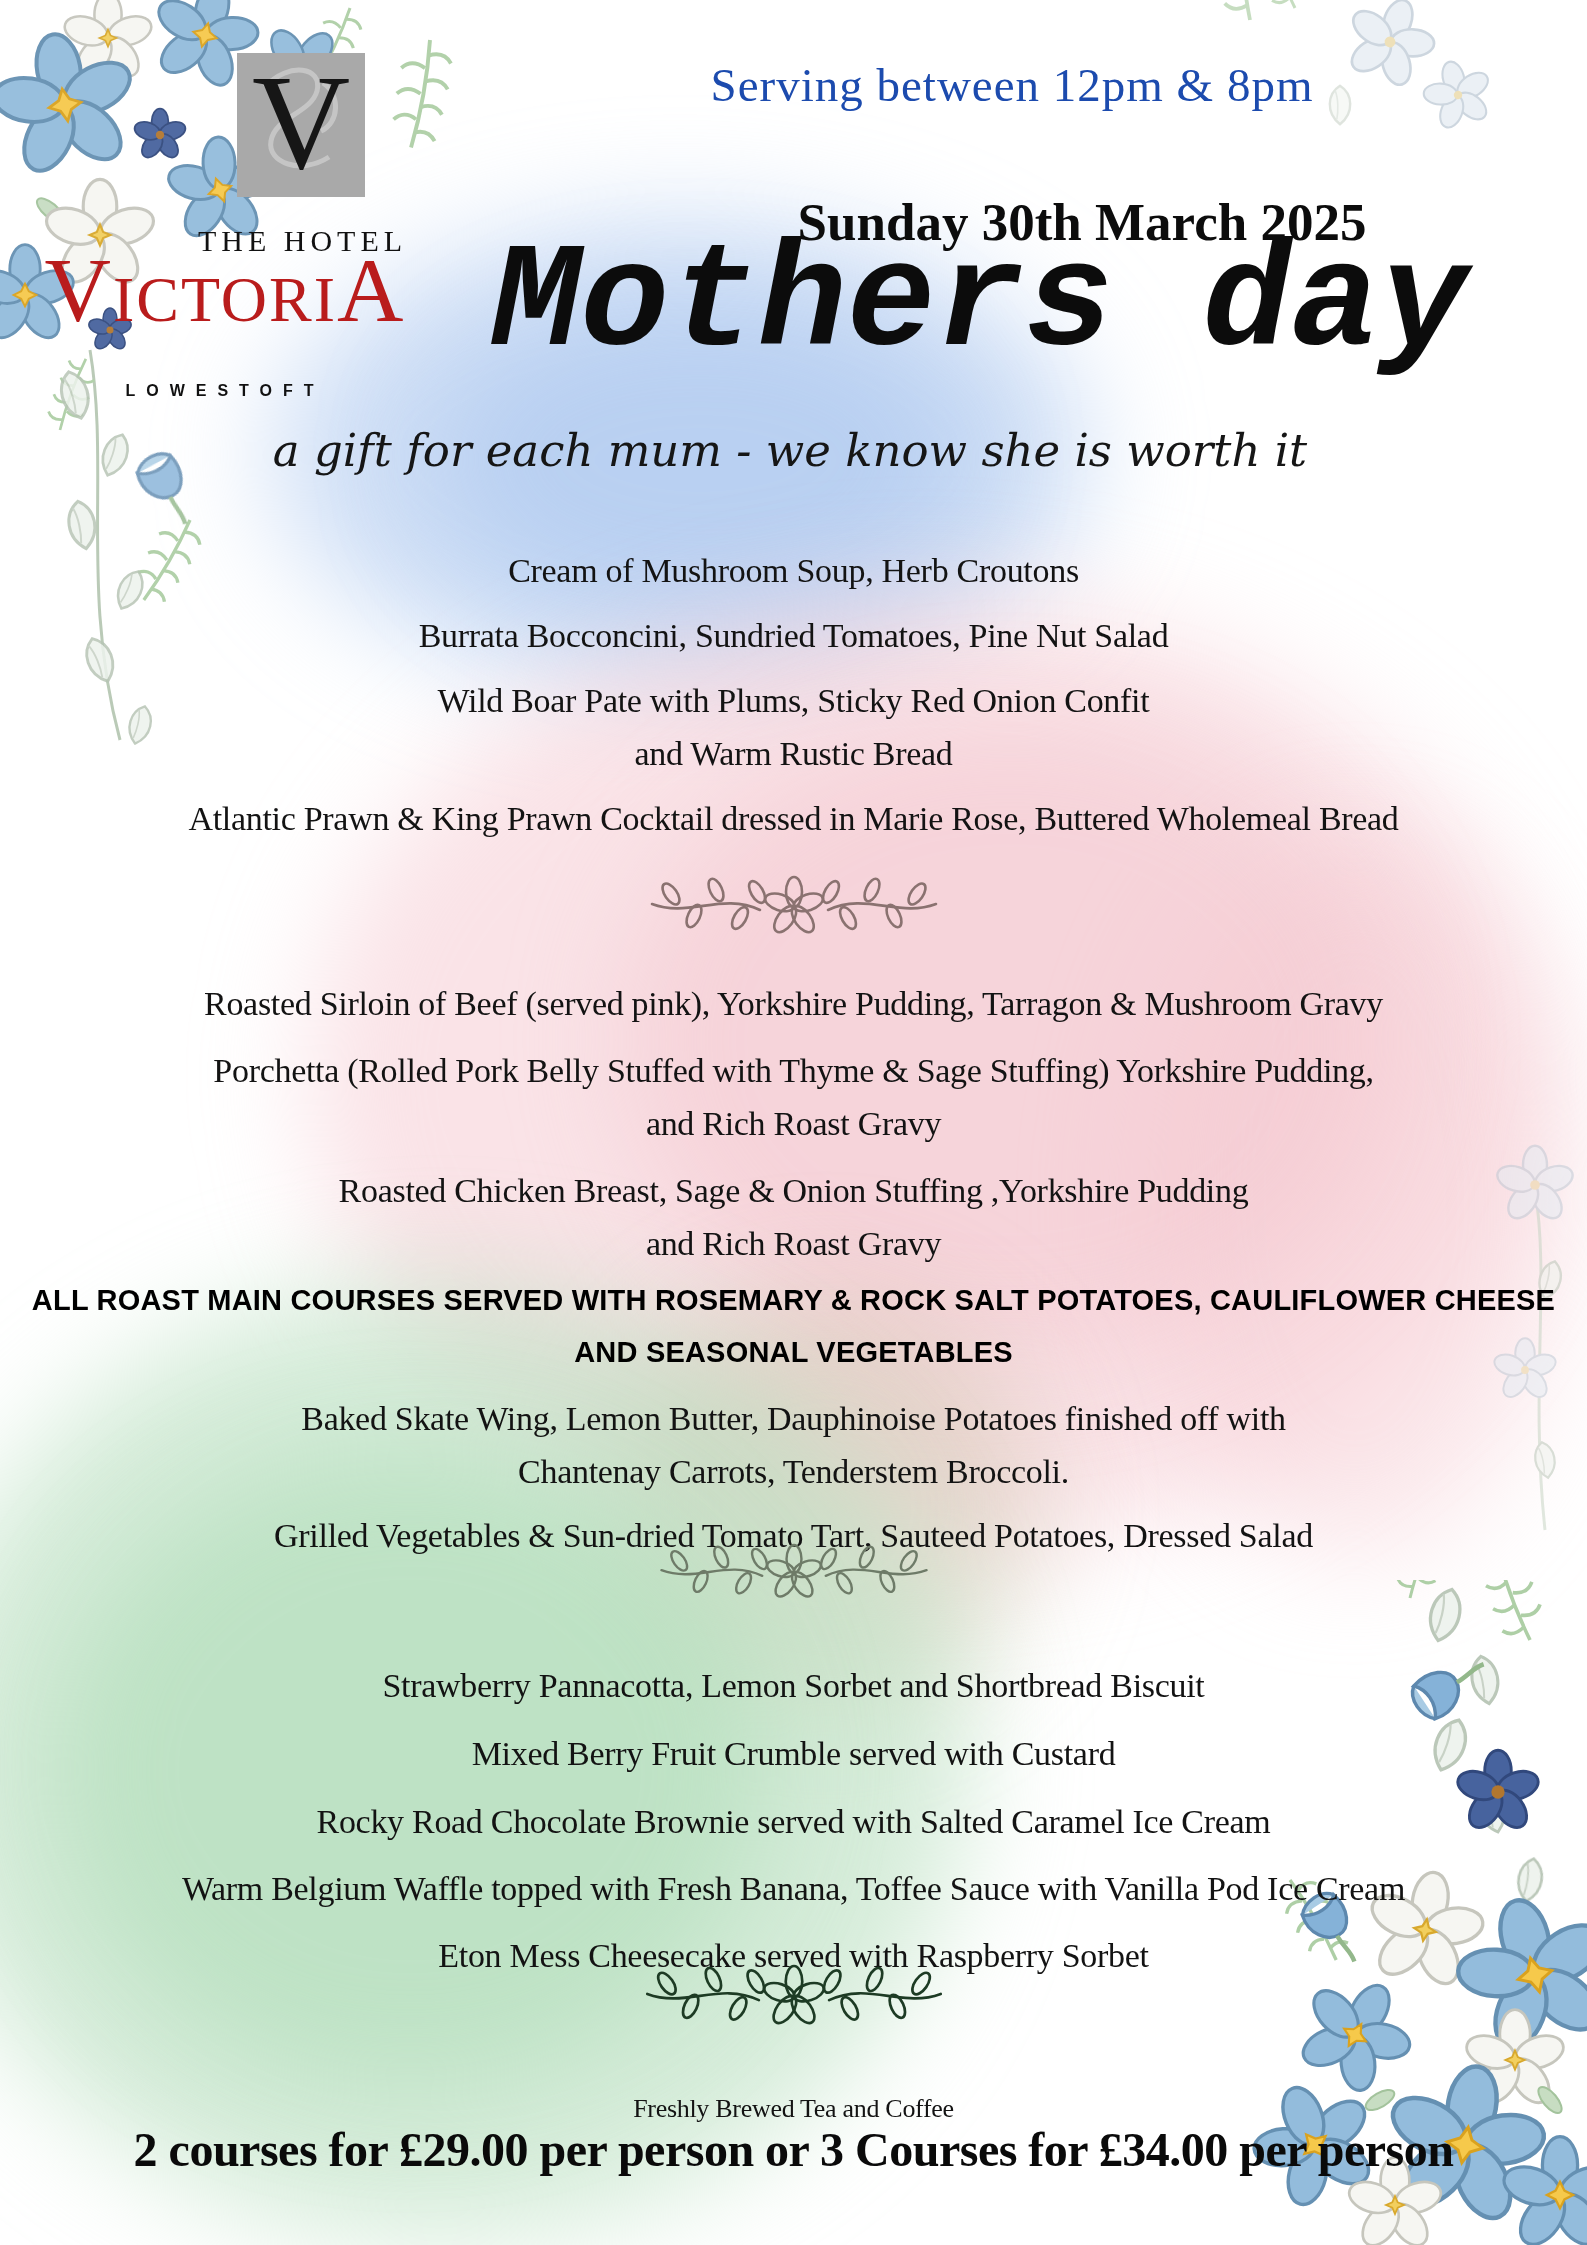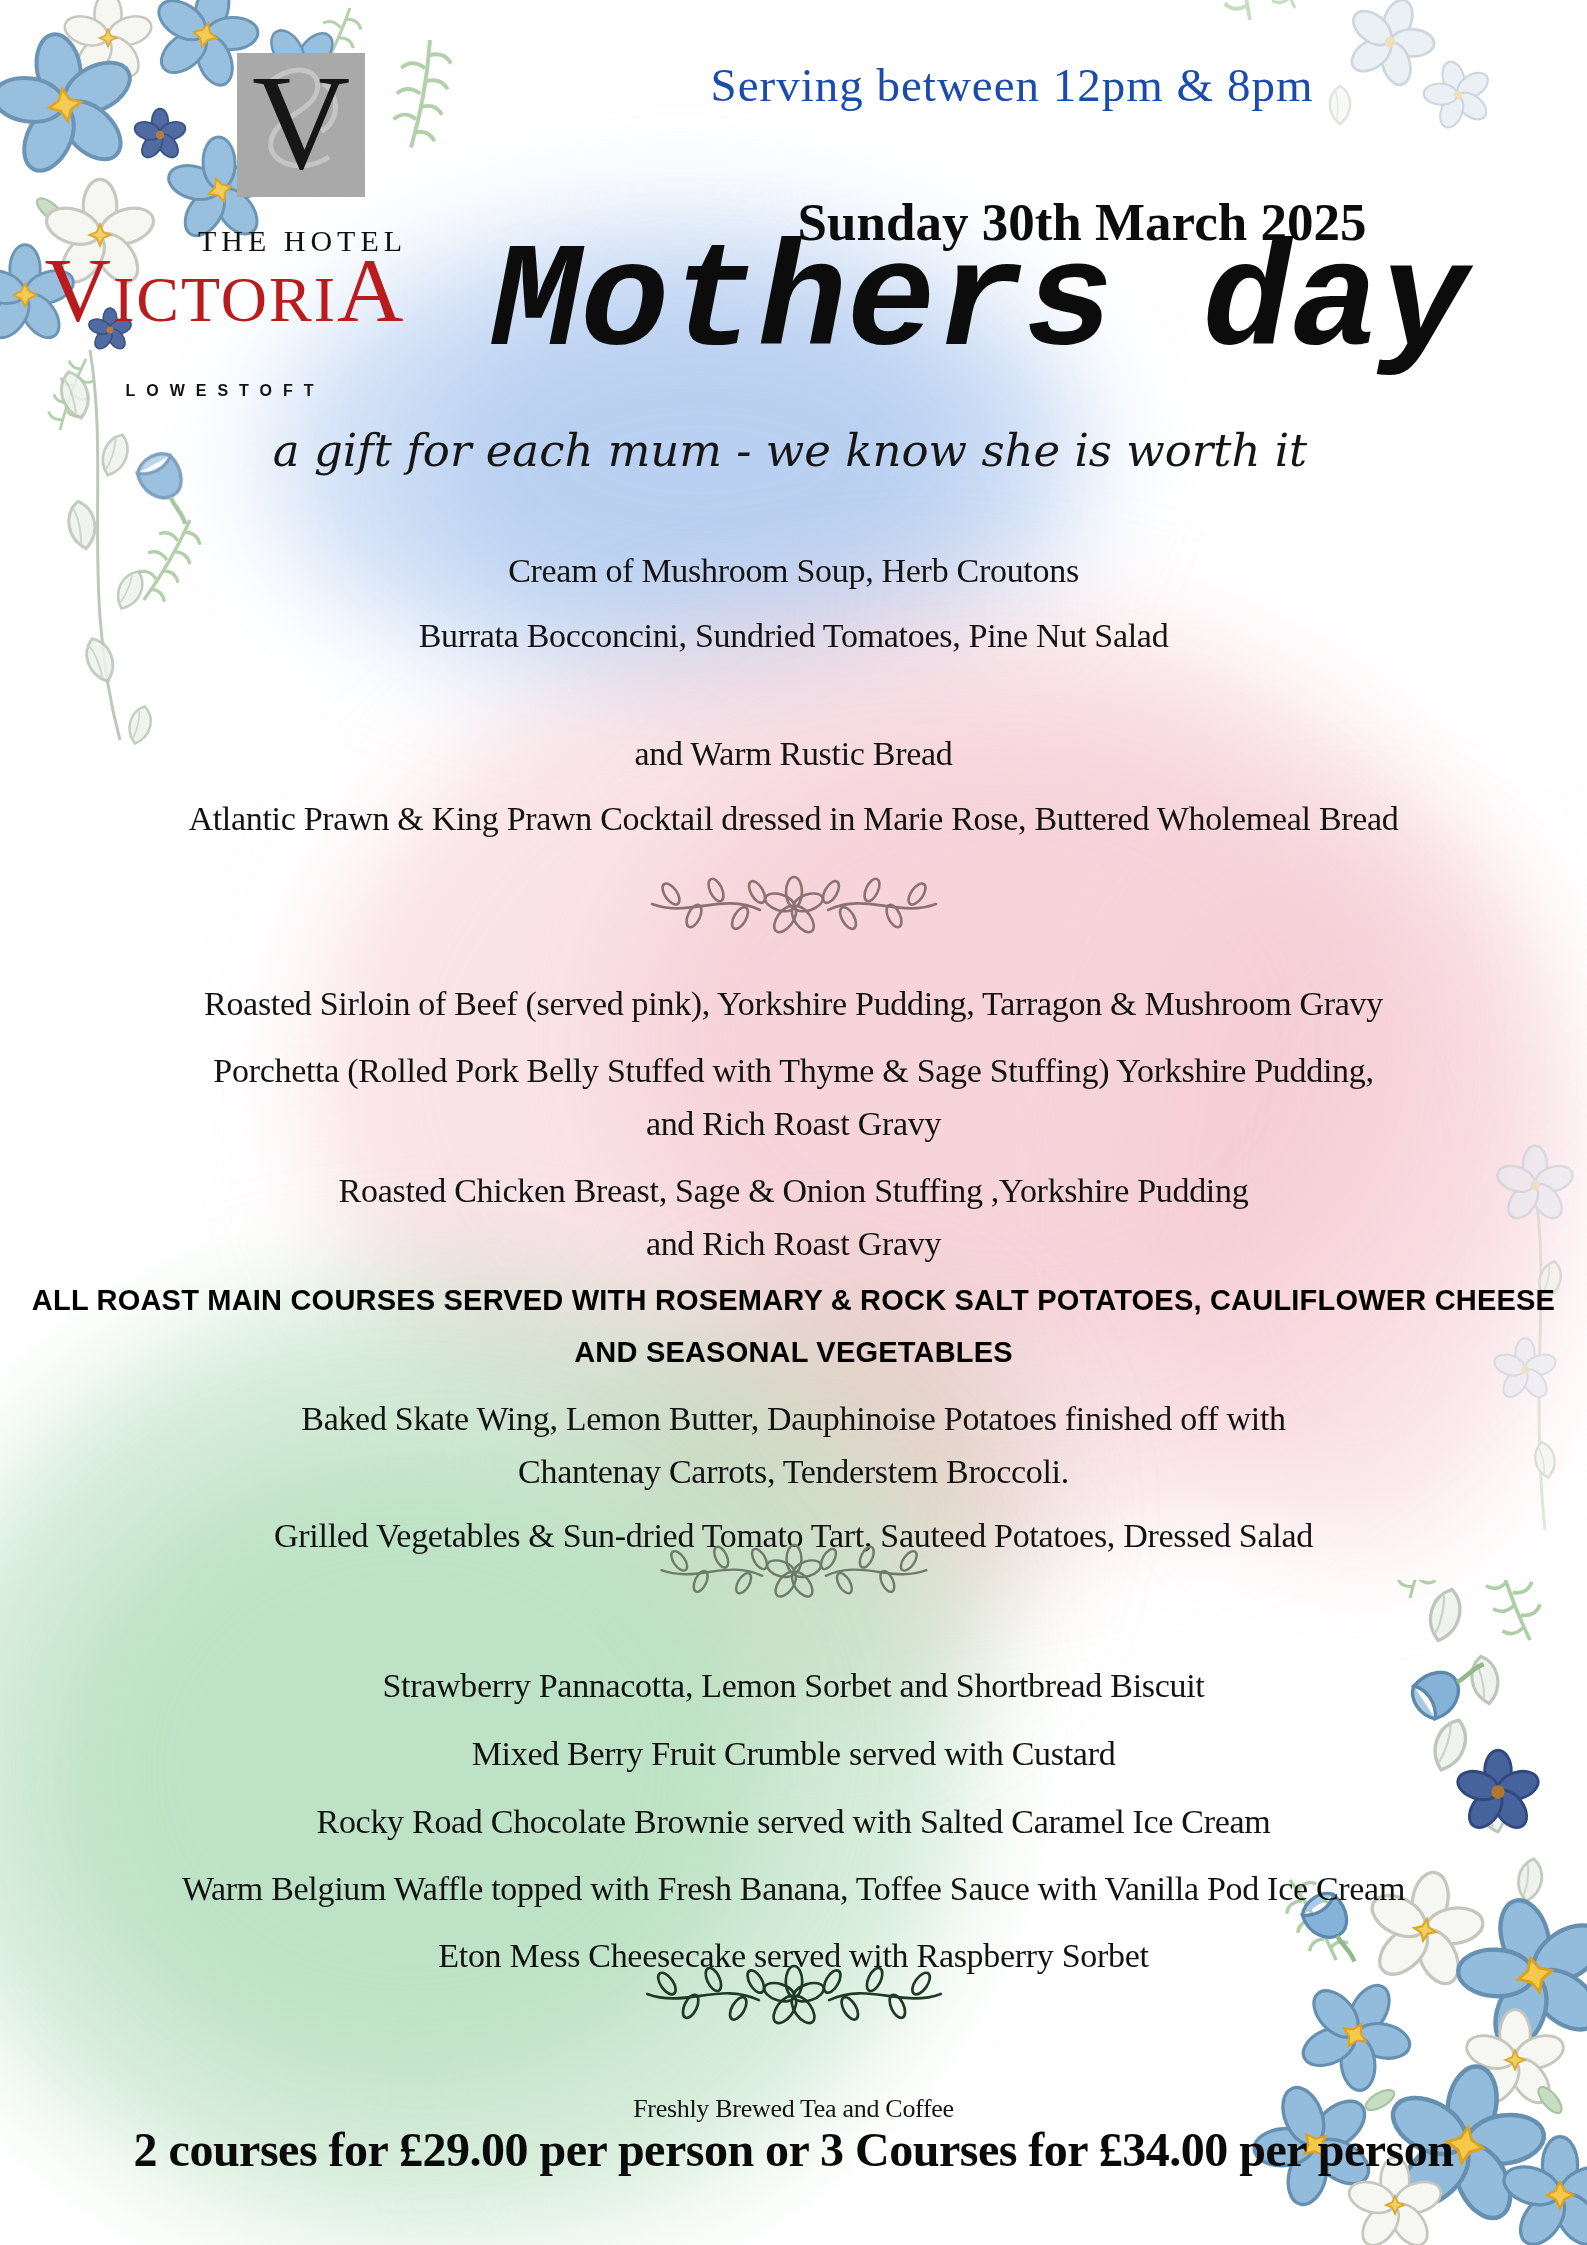--- a/index.html
+++ b/index.html
@@ -234,20 +234,21 @@
   <div class="logo-name"><span class="big">V</span><span>ICTORI</span><span class="big">A</span></div>
   <div class="logo-loc">LOWESTOFT</div>
 
   <div class="serving">Serving between 12pm &amp; 8pm</div>
   <div class="date">Sunday 30th March 2025</div>
   <div class="title">Mothers day</div>
   <div class="subtitle">a gift for each mum - we know she is worth it</div>
 
   <div class="line mt" style="top:515px">Cream of Mushroom Soup, Herb Croutons</div>
   <div class="line mt" style="top:580px">Burrata Bocconcini, Sundried Tomatoes, Pine Nut Salad</div>
+  <div class="line mt" style="top:645px">Wild Boar Pate with Plums, Sticky Red Onion Confit</div>
   <div class="line mt" style="top:698px">and Warm Rustic Bread</div>
   <div class="line mt" style="top:763px">Atlantic Prawn &amp; King Prawn Cocktail dressed in Marie Rose, Buttered Wholemeal Bread</div>
 
   <div class="divider" style="top:872px;color:#8a7270">
     <svg width="300" height="70" viewBox="0 0 300 70" stroke="currentColor">
         <use href="#vine"></use>
       </svg>
   </div>
 
   <div class="line mt" style="top:948px">Roasted Sirloin of Beef (served pink), Yorkshire Pudding, Tarragon &amp; Mushroom Gravy</div>

